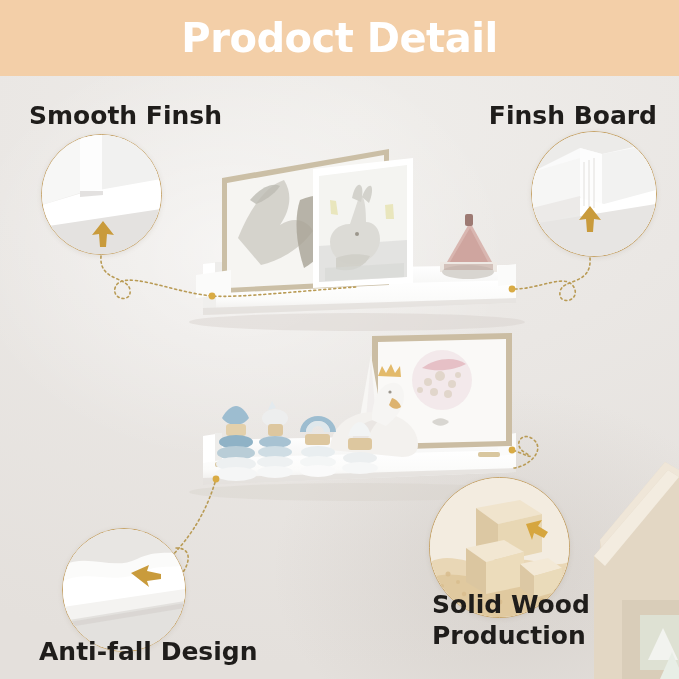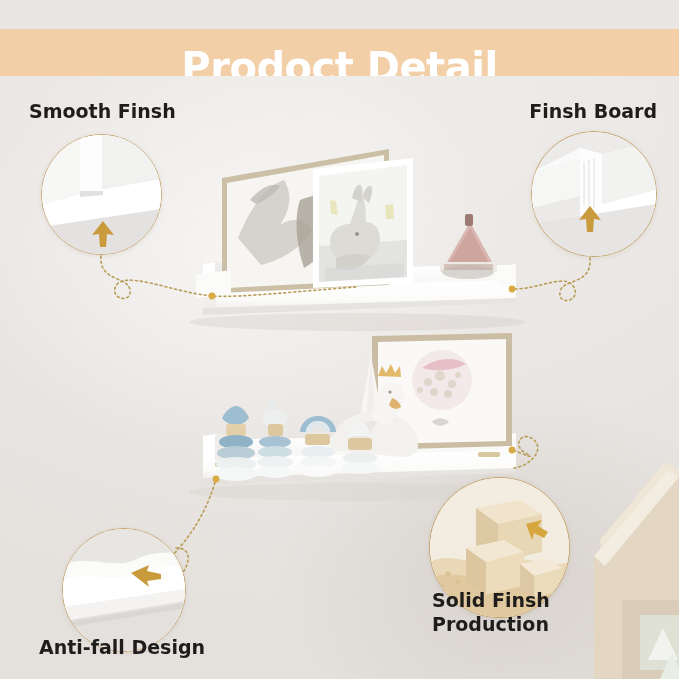--- a/index.html
+++ b/index.html
@@ -8,21 +8,21 @@
     font-family:"Liberation Sans", sans-serif;
     background:#e9e6e3;
     overflow:hidden;
   }
   .page{position:relative;width:679px;height:679px;overflow:hidden;background:#e9e6e3;}
 
   
   .banner{
     position:absolute;left:0;top:0;width:679px;height:76px;
     background:#f3cfa8;
-    display:flex;align-items:center;justify-content:center;margin-top:29px;
+    display:flex;align-items:center;justify-content:center;
   }
   .banner-title{
     color:#ffffff;
     font-size:40px;
     font-weight:bold;
     letter-spacing:-0.5px;
     font-family:"DejaVu Sans", sans-serif;
     line-height:1;
     text-align:center;
   }
@@ -42,21 +42,21 @@
   .wall-shadow{
     position:absolute;right:-10%;bottom:-12%;width:70%;height:60%;
     background:radial-gradient(closest-side, rgba(160,150,140,.20), rgba(160,150,140,0));
     pointer-events:none;
   }
 
   
   .label{
     position:absolute;
     color:#1f1d1b;
-    font-size:19px;
+    font-size:25px;
     font-weight:bold;
     font-family:"DejaVu Sans", sans-serif;
     line-height:1.25;
     white-space:pre-line;
   }
   #label-smooth{left:29px;top:100px;}
   #label-thick{right:22px;top:100px;text-align:right;}
   #label-antifall{left:39px;top:636px;}
   #label-solidwood{left:432px;top:589px;}
 
@@ -366,16 +366,16 @@
       <path d="M96 46 L112 42 L108 48 L118 54 L114 60 L104 55 L102 62 Z" fill="#d6a63f"></path>
     </svg>
   </div>
 
   <div class="label" id="label-smooth">Smooth Finsh</div>
 
   <div class="label" id="label-thick">Finsh Board</div>
 
   <div class="label" id="label-antifall">Anti-fall Design</div>
 
-  <div class="label" id="label-solidwood">Solid Finsh
+  <div class="label" id="label-solidwood">Solid Wood
 Production</div>
 
 </div>
 
 </body></html>

